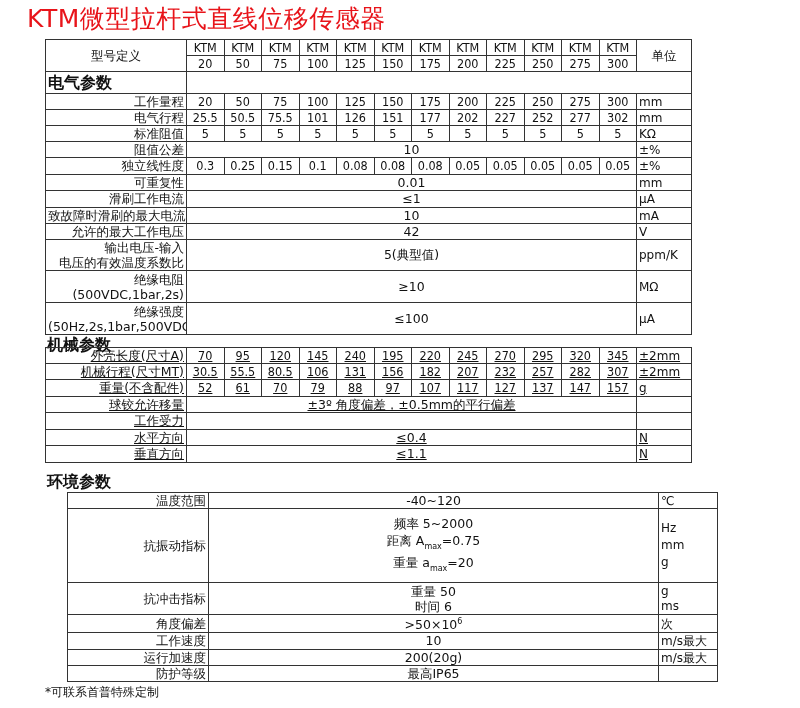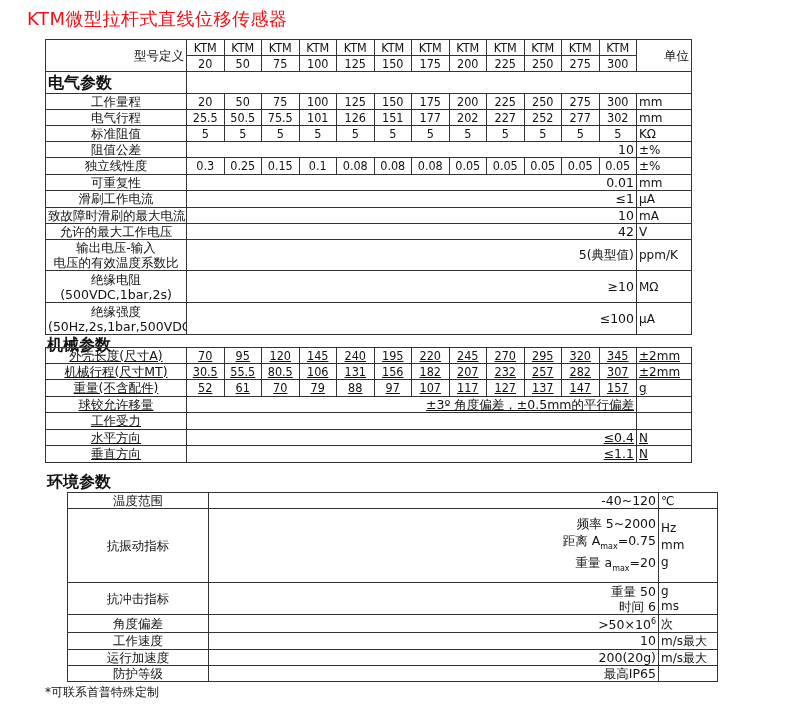--- a/index.html
+++ b/index.html
@@ -1,26 +1,26 @@
 <!DOCTYPE html>
 <html><head>
 <meta charset="utf-8">
 <style>
   html, body { margin:0; padding:0; background:#ffffff; }
   body { width:800px; height:708px; position:relative; overflow:hidden;
          font-family:"DejaVu Sans","Liberation Sans",sans-serif; color:#111; }
-  .title { position:absolute; left:27px; top:4px; font-size:18px; color:#e8141a;
+  .title { position:absolute; left:27px; top:4px; font-size:25px; color:#e8141a;
            letter-spacing:0.5px; white-space:nowrap; line-height:30px; }
   table { position:absolute; border-collapse:collapse; table-layout:fixed; }
   td { border:1px solid #333; padding:0 2px; font-size:12.5px; line-height:14px;
        white-space:nowrap; overflow:hidden; vertical-align:middle; }
   td.num { text-align:center; font-family:"DejaVu Sans Condensed","DejaVu Sans",sans-serif; font-size:12.5px; }
-  td.lbl { text-align:center; font-size:12.5px; }
+  td.lbl { text-align:right; font-size:12.5px; }
   td.unit { text-align:left; font-size:12px; }
-  td.center { text-align:right; }
+  td.center { text-align:center; }
   td.sec { font-size:16px; font-weight:bold; text-align:left; }
   .sechead { position:absolute; left:47px; font-size:16px; font-weight:bold; line-height:18px; }
   .foot { position:absolute; left:45px; top:684px; font-size:12px; line-height:16px; }
   .ml { line-height:15px; }
   sub { font-size:8px; }
   sup { font-size:8px; }
 </style>
 </head>
 <body>
 

